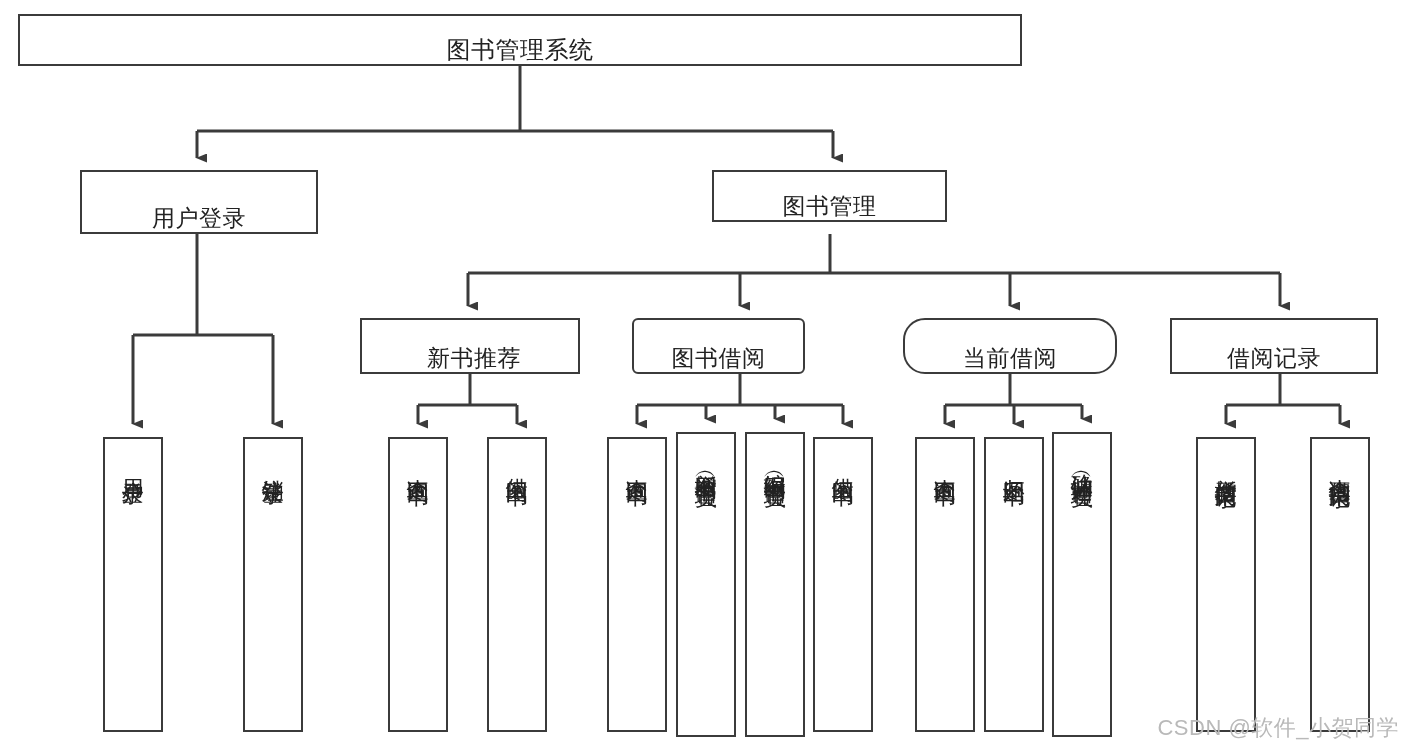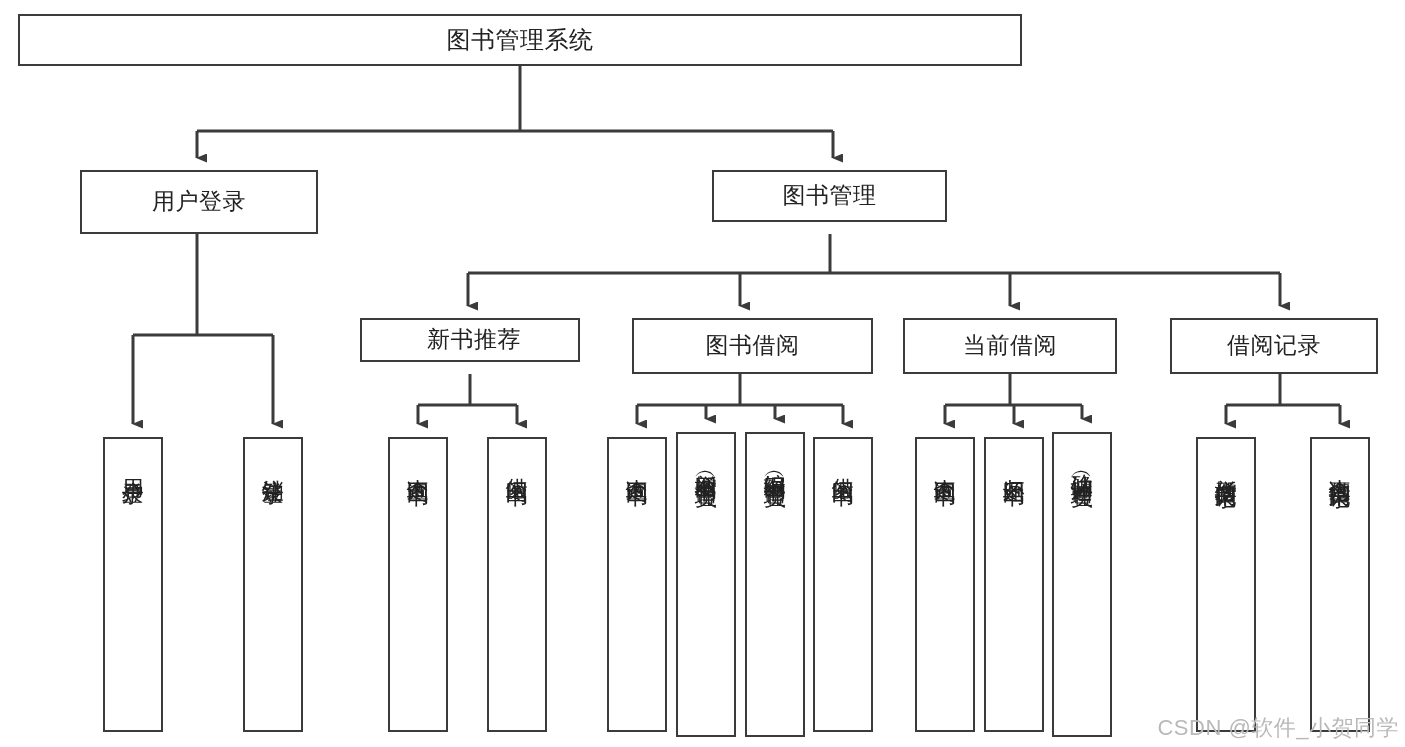--- a/index.html
+++ b/index.html
@@ -16,21 +16,21 @@
     height: 747px;
     background: #ffffff;
     overflow: hidden;
   }
   .node {
     position: absolute;
     box-sizing: border-box;
     border: 2px solid #3b3b3b;
     background: #ffffff;
     display: flex;
-    align-items: center;
+    align-items: flex-end;
     justify-content: center;
     color: #222222;
   }
   .node .label {
     display: block;
     text-align: center;
     line-height: 1.18;
     letter-spacing: 0.5px;
   }
   
@@ -131,27 +131,27 @@
     <span class="label">图书管理系统</span>
   </div>
 
   <div class="node h" style="left: 80px; top: 170px; width: 238px; height: 64px;">
     <span class="label">用户登录</span>
   </div>
   <div class="node h" style="left: 712px; top: 170px; width: 235px; height: 52px;">
     <span class="label">图书管理</span>
   </div>
 
-  <div class="node h" style="left: 360px; top: 318px; width: 220px; height: 44px; padding-left: 8px;">
+  <div class="node h" style="left: 360px; top: 318px; width: 220px; height: 56px; padding-left: 8px;">
     <span class="label">新书推荐</span>
   </div>
-  <div class="node h" style="left: 632px; top: 318px; width: 241px; height: 56px;">
+  <div class="node h" style="left: 632px; top: 318px; width: 173px; height: 56px; border-radius: 6px;">
     <span class="label">图书借阅</span>
   </div>
-  <div class="node h" style="left: 903px; top: 318px; width: 214px; height: 56px;">
+  <div class="node h" style="left: 903px; top: 318px; width: 214px; height: 56px; border-radius: 22px;">
     <span class="label">当前借阅</span>
   </div>
   <div class="node h" style="left: 1170px; top: 318px; width: 208px; height: 56px;">
     <span class="label">借阅记录</span>
   </div>
 
   <div class="node v" style="left: 103px; top: 437px; width: 60px; height: 295px;">
     <span class="label">用户登录</span>
   </div>
   <div class="node v" style="left: 243px; top: 437px; width: 60px; height: 295px;">

